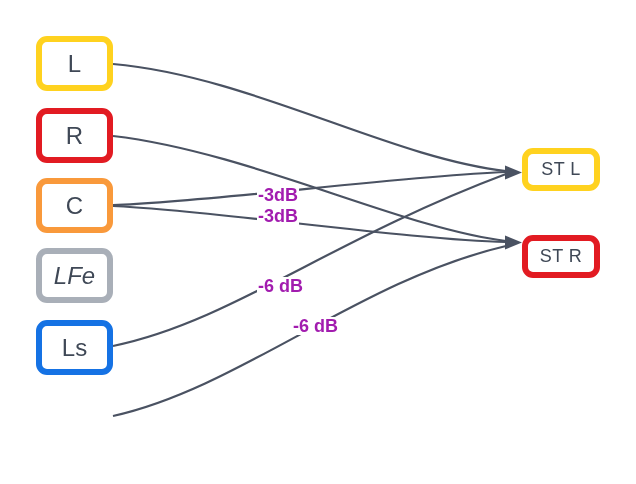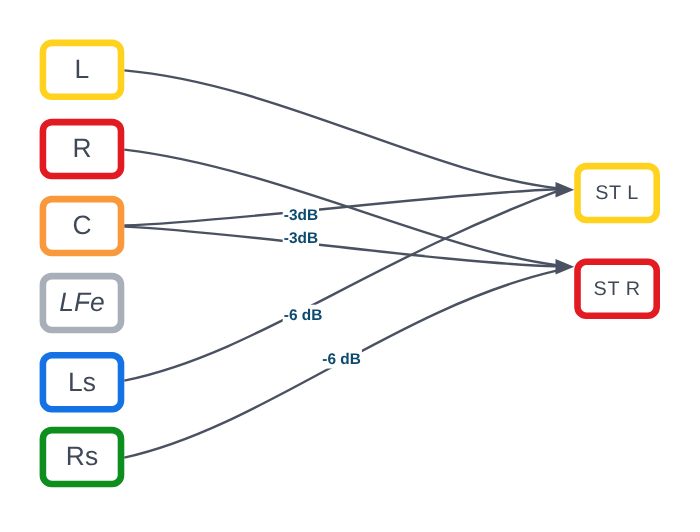--- a/index.html
+++ b/index.html
@@ -16,32 +16,32 @@
   .node{
     position:absolute;
     box-sizing:border-box;
     background:#ffffff;
     border:6px solid #888;
     border-radius:11px;
     display:flex;align-items:center;justify-content:center;
     color:#3F4856;
   }
   .src{left:36px;width:77px;height:55px;font-size:24px;}
-  .tgt{left:522px;width:78px;height:55px;font-size:18px;letter-spacing:0.5px;}
+  .tgt{left:522px;width:78px;height:43px;font-size:18px;letter-spacing:0.5px;}
   .pos-L  {top:36px;}
   .pos-R  {top:108px;}
   .pos-C  {top:178px;}
   .pos-LFe{top:248px;}
   .pos-Ls {top:320px;text-align:center;}
   .pos-Rs {top:388px;}
   .pos-STL{top:148px;}
   .pos-STR{top:215px;}
   .gain{
     position:absolute;
-    font-size:14px;font-weight:bold;color:#0c4a6e;
+    font-size:18px;font-weight:bold;color:#a21caf;
     background:#ffffff;
     line-height:18px;
     padding:0 1px;
     white-space:nowrap;
   }
   .gain-1{left:257px;top:186px;}
   .gain-2{left:257px;top:207px;}
   .gain-3{left:257px;top:277px;}
   .gain-4{left:292px;top:317px;}
 </style>
@@ -74,23 +74,20 @@
   </div>
   <div class="node src pos-C" style="border-color: rgb(249, 153, 59);">
     <span>C</span>
   </div>
   <div class="node src pos-LFe" style="border-color: rgb(169, 175, 184); font-style: italic;">
     <span>LFe</span>
   </div>
   <div class="node src pos-Ls" style="border-color: rgb(21, 114, 228);">
     <span>Ls</span>
   </div>
-  <div class="node src pos-Rs" style="border-color: rgb(14, 142, 31);">
-    <span>Rs</span>
-  </div>
 
   <div class="node tgt pos-STL" style="border-color: rgb(255, 210, 31);">
     <span>ST L</span>
   </div>
   <div class="node tgt pos-STR" style="border-color: rgb(226, 27, 34); margin-top: 20px;">
     <span>ST R</span>
   </div>
 
 </div>
 

